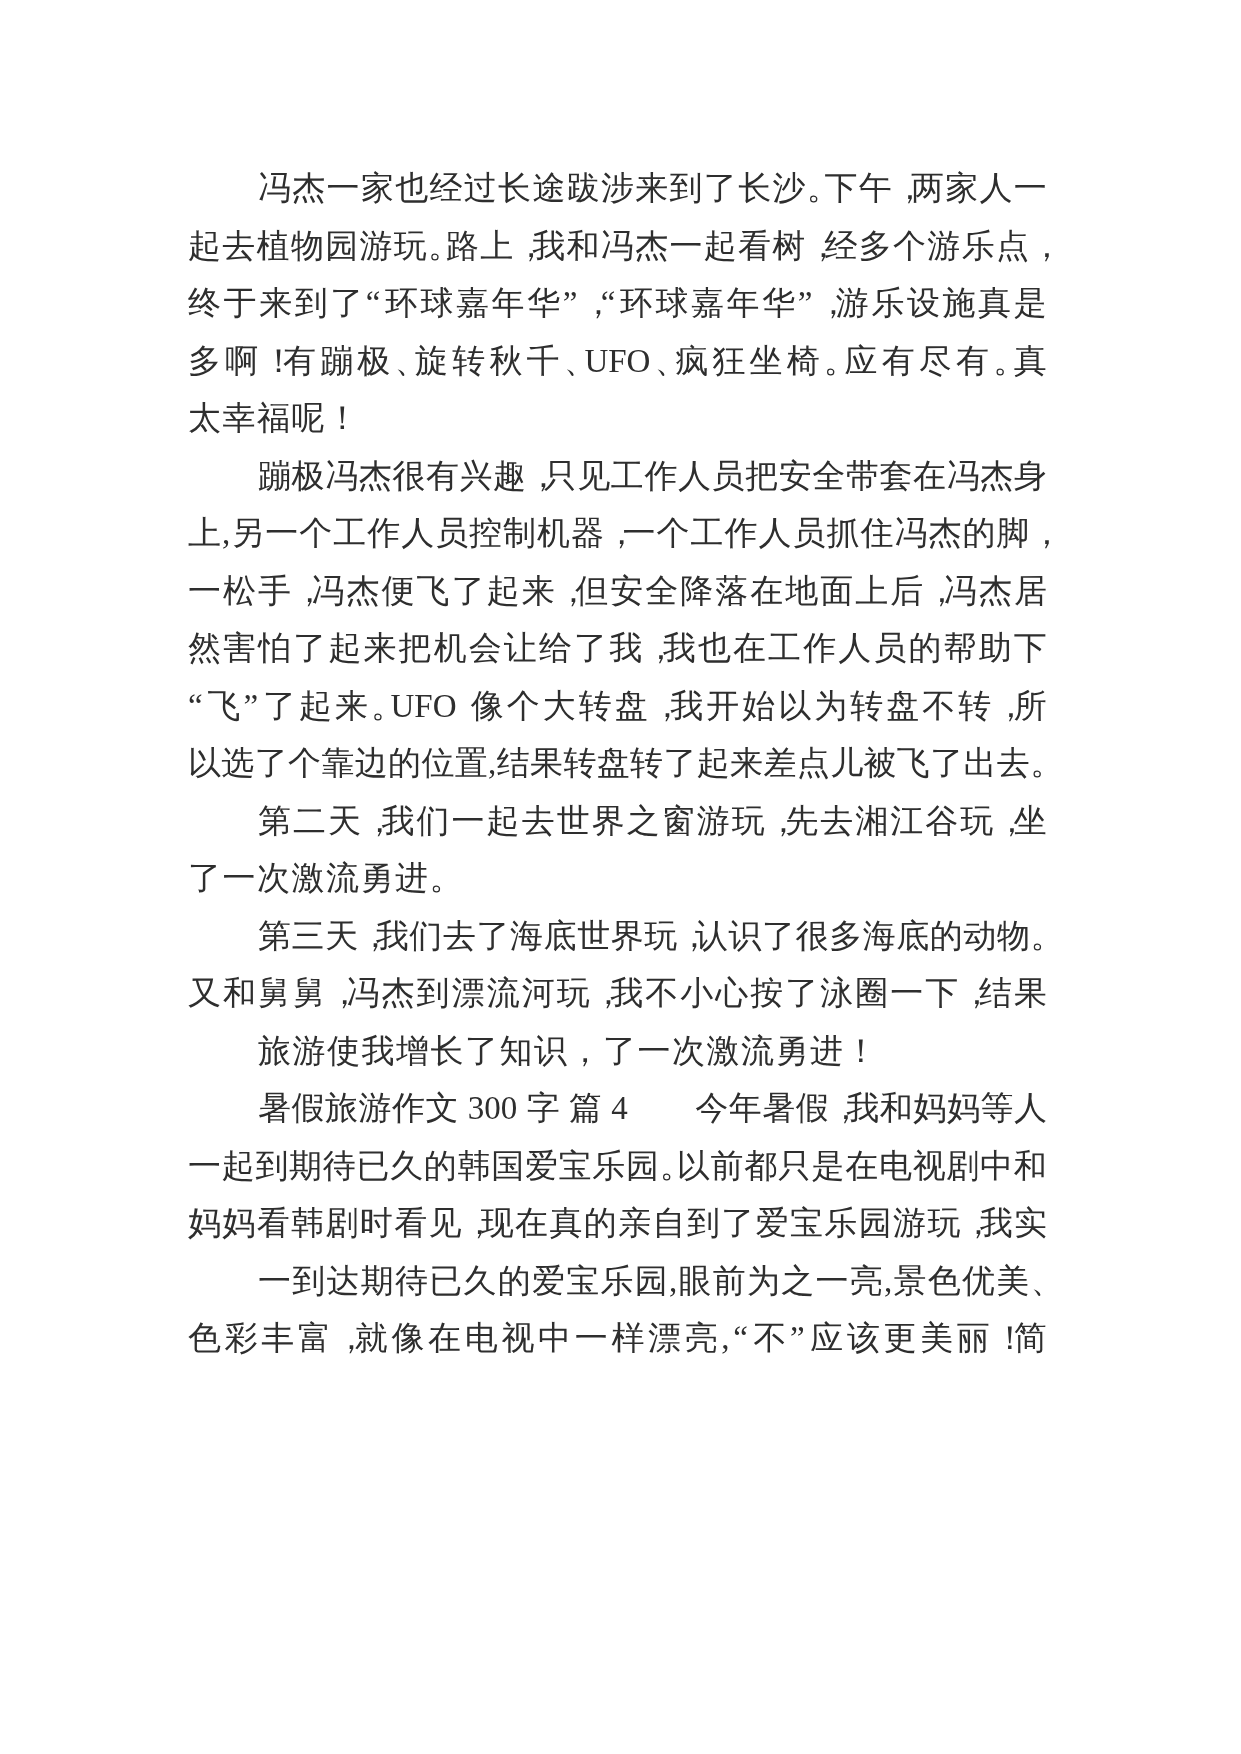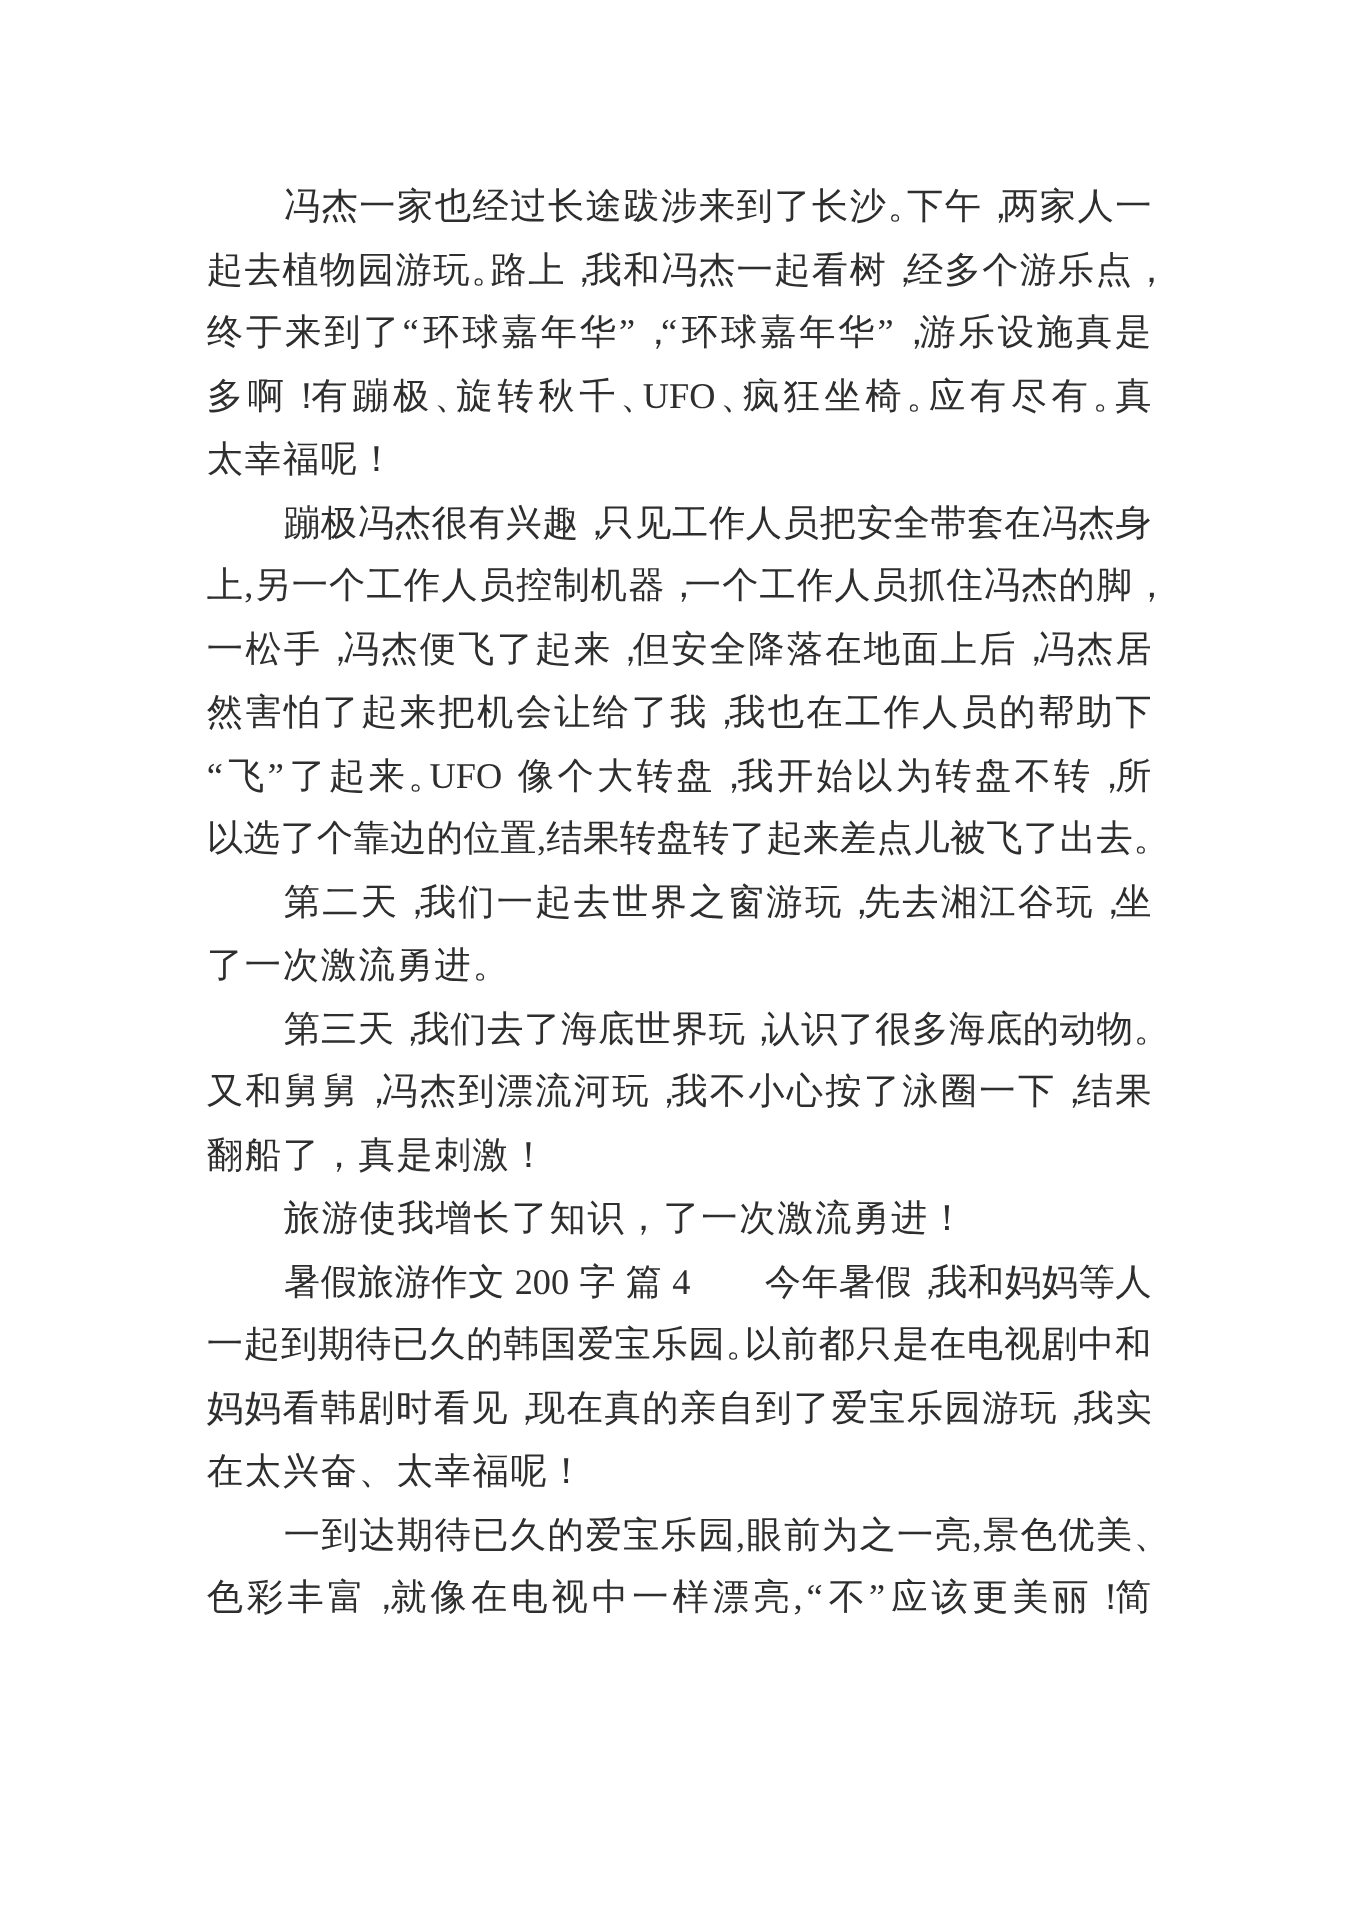--- a/index.html
+++ b/index.html
@@ -404,37 +404,36 @@
         <span>按</span>
         <span>了</span>
         <span>泳</span>
         <span>圈</span>
         <span>一</span>
         <span>下</span>
         <span class="p">，</span>
         <span>结</span>
         <span>果</span>
       </div>
-    <div class="line end">翻船了，真是刺激！</div>
   </div>
 
   <div>
     <div class="line end indent">旅游使我增长了知识，了一次激流勇进！</div>
   </div>
 
   <div>
     <div class="line fill indent">
         <span>暑</span>
         <span>假</span>
         <span>旅</span>
         <span>游</span>
         <span>作</span>
         <span>文</span>
         <span>&nbsp;</span>
-        <span>200</span>
+        <span>300</span>
         <span>&nbsp;</span>
         <span>字</span>
         <span>&nbsp;</span>
         <span>篇</span>
         <span>&nbsp;</span>
         <span>4</span>
         <span>　</span>
         <span>　</span>
         <span>今</span>
         <span>年</span>
@@ -497,21 +496,20 @@
         <span>爱</span>
         <span>宝</span>
         <span>乐</span>
         <span>园</span>
         <span>游</span>
         <span>玩</span>
         <span class="p">，</span>
         <span>我</span>
         <span>实</span>
       </div>
-    <div class="line end">在太兴奋、太幸福呢！</div>
   </div>
 
   <div>
     <div class="line fill indent">
         <span>一</span>
         <span>到</span>
         <span>达</span>
         <span>期</span>
         <span>待</span>
         <span>已</span>

